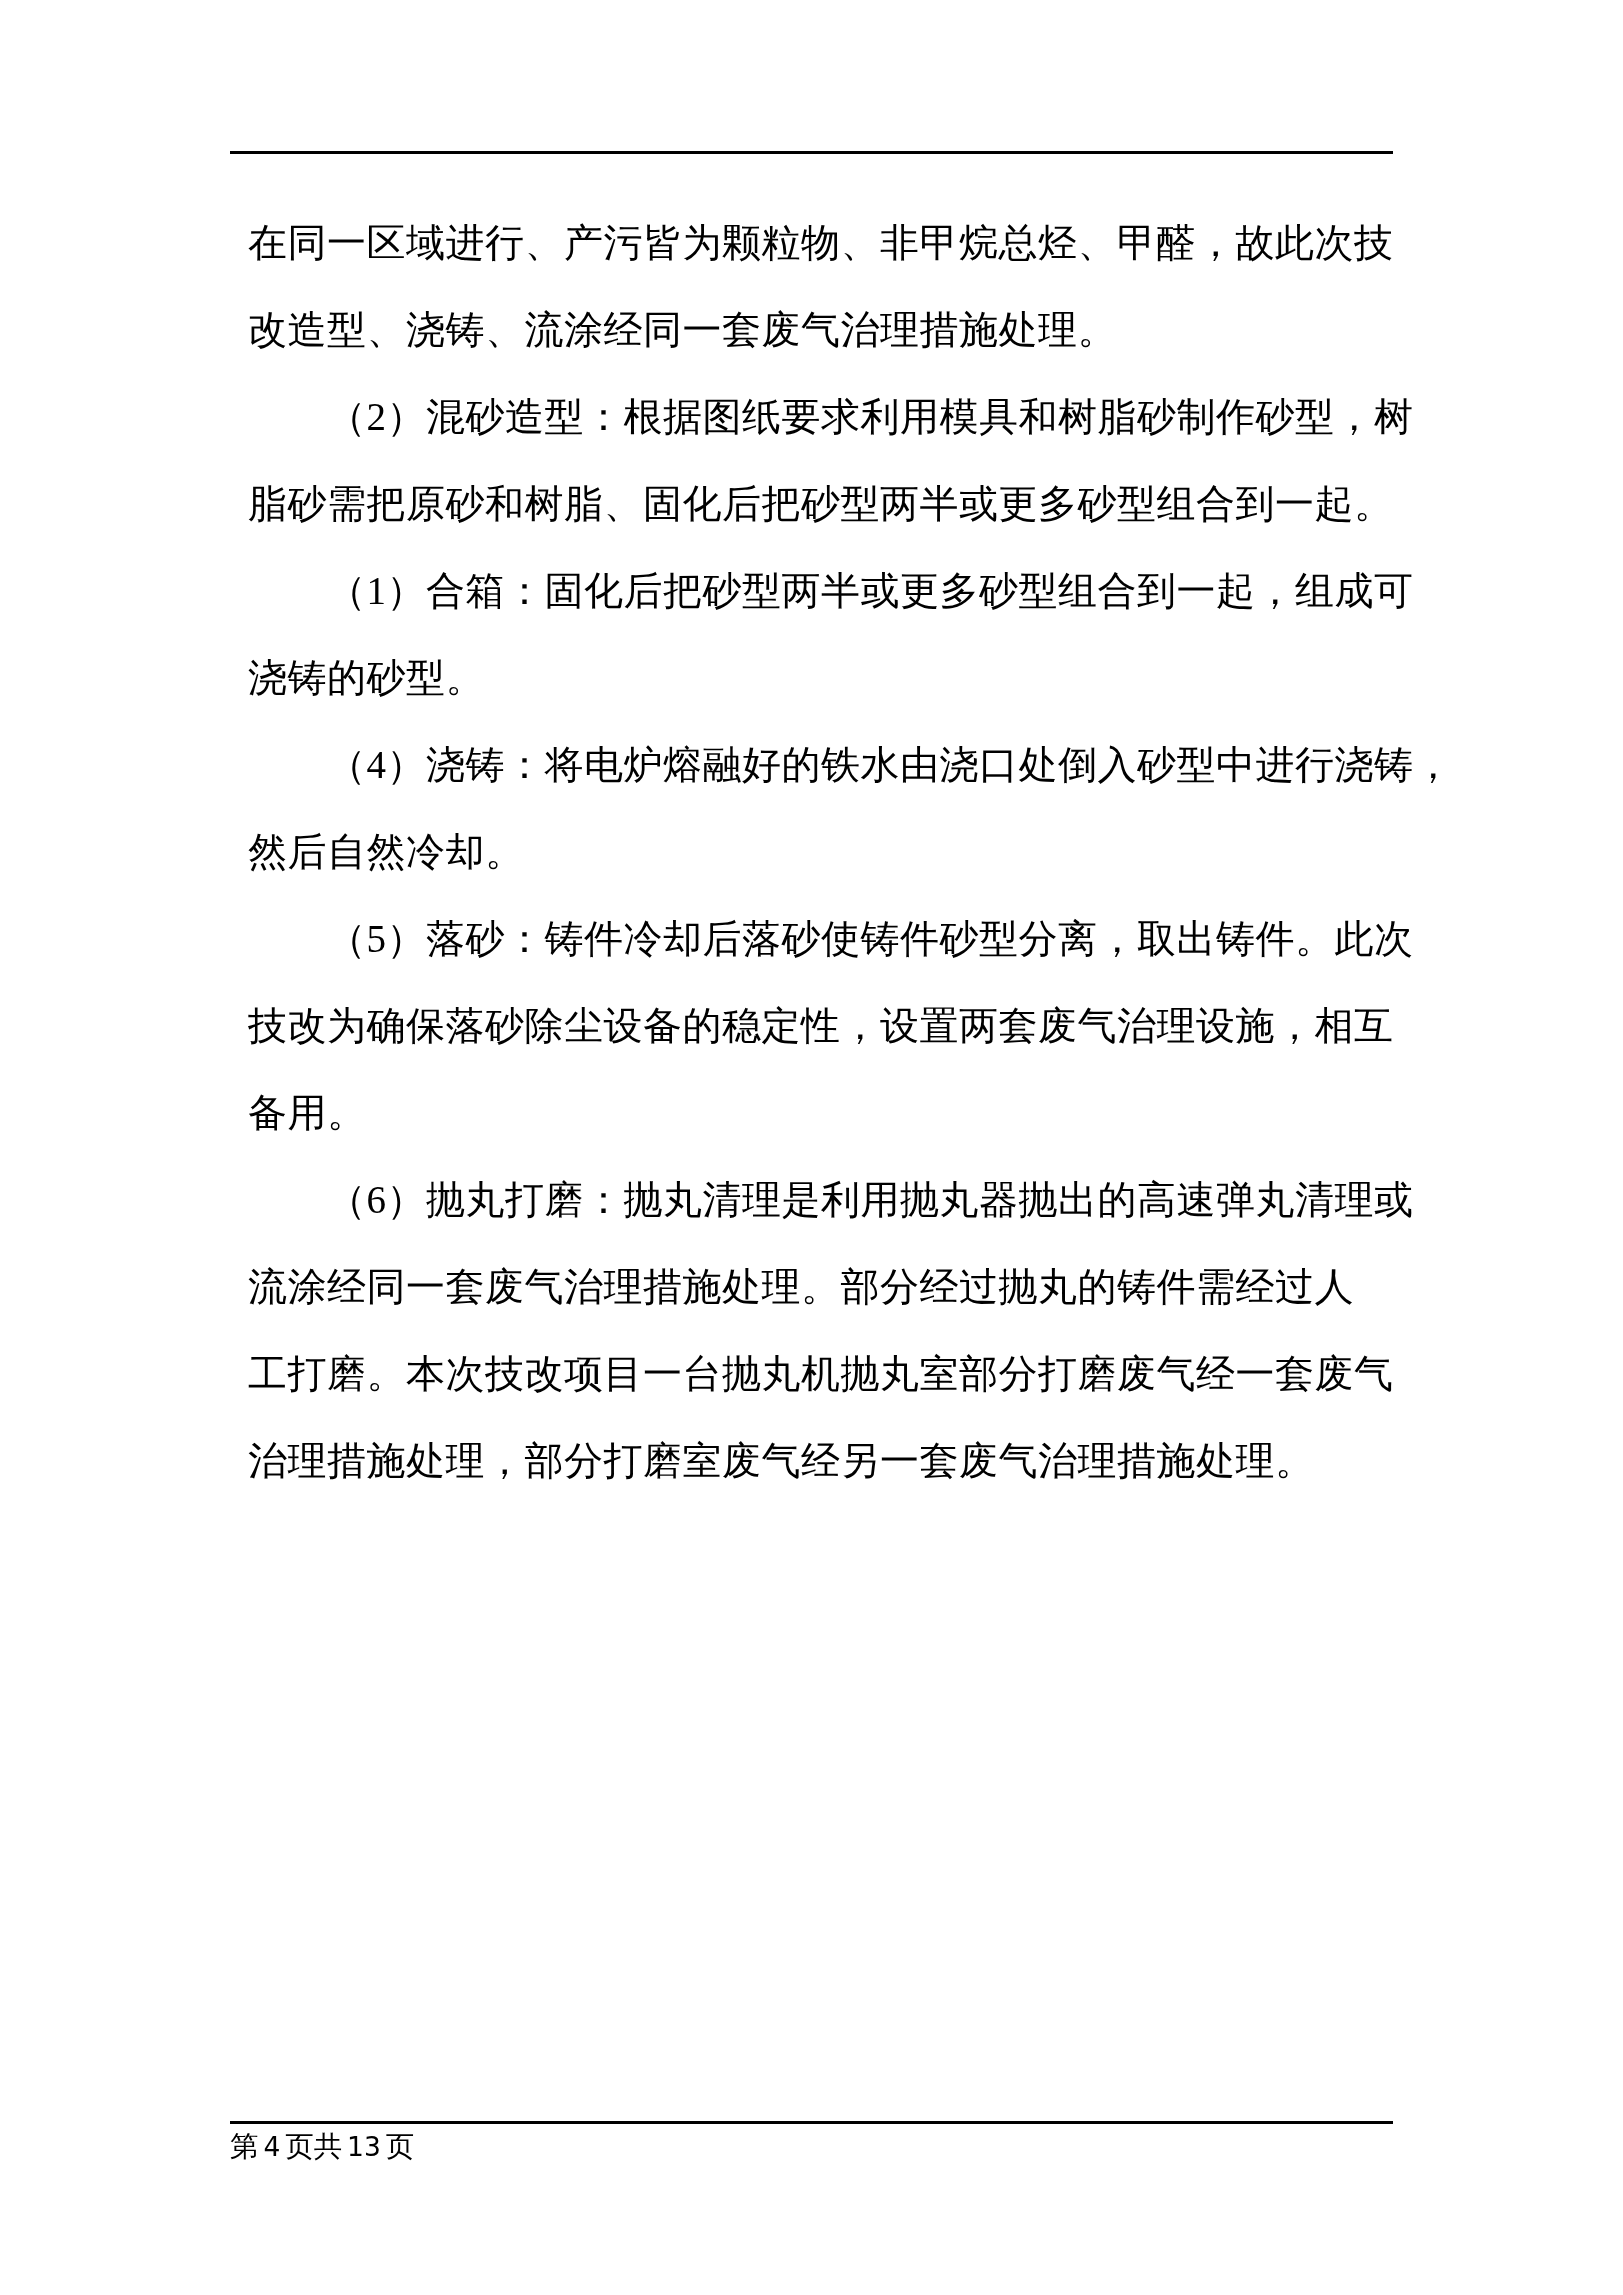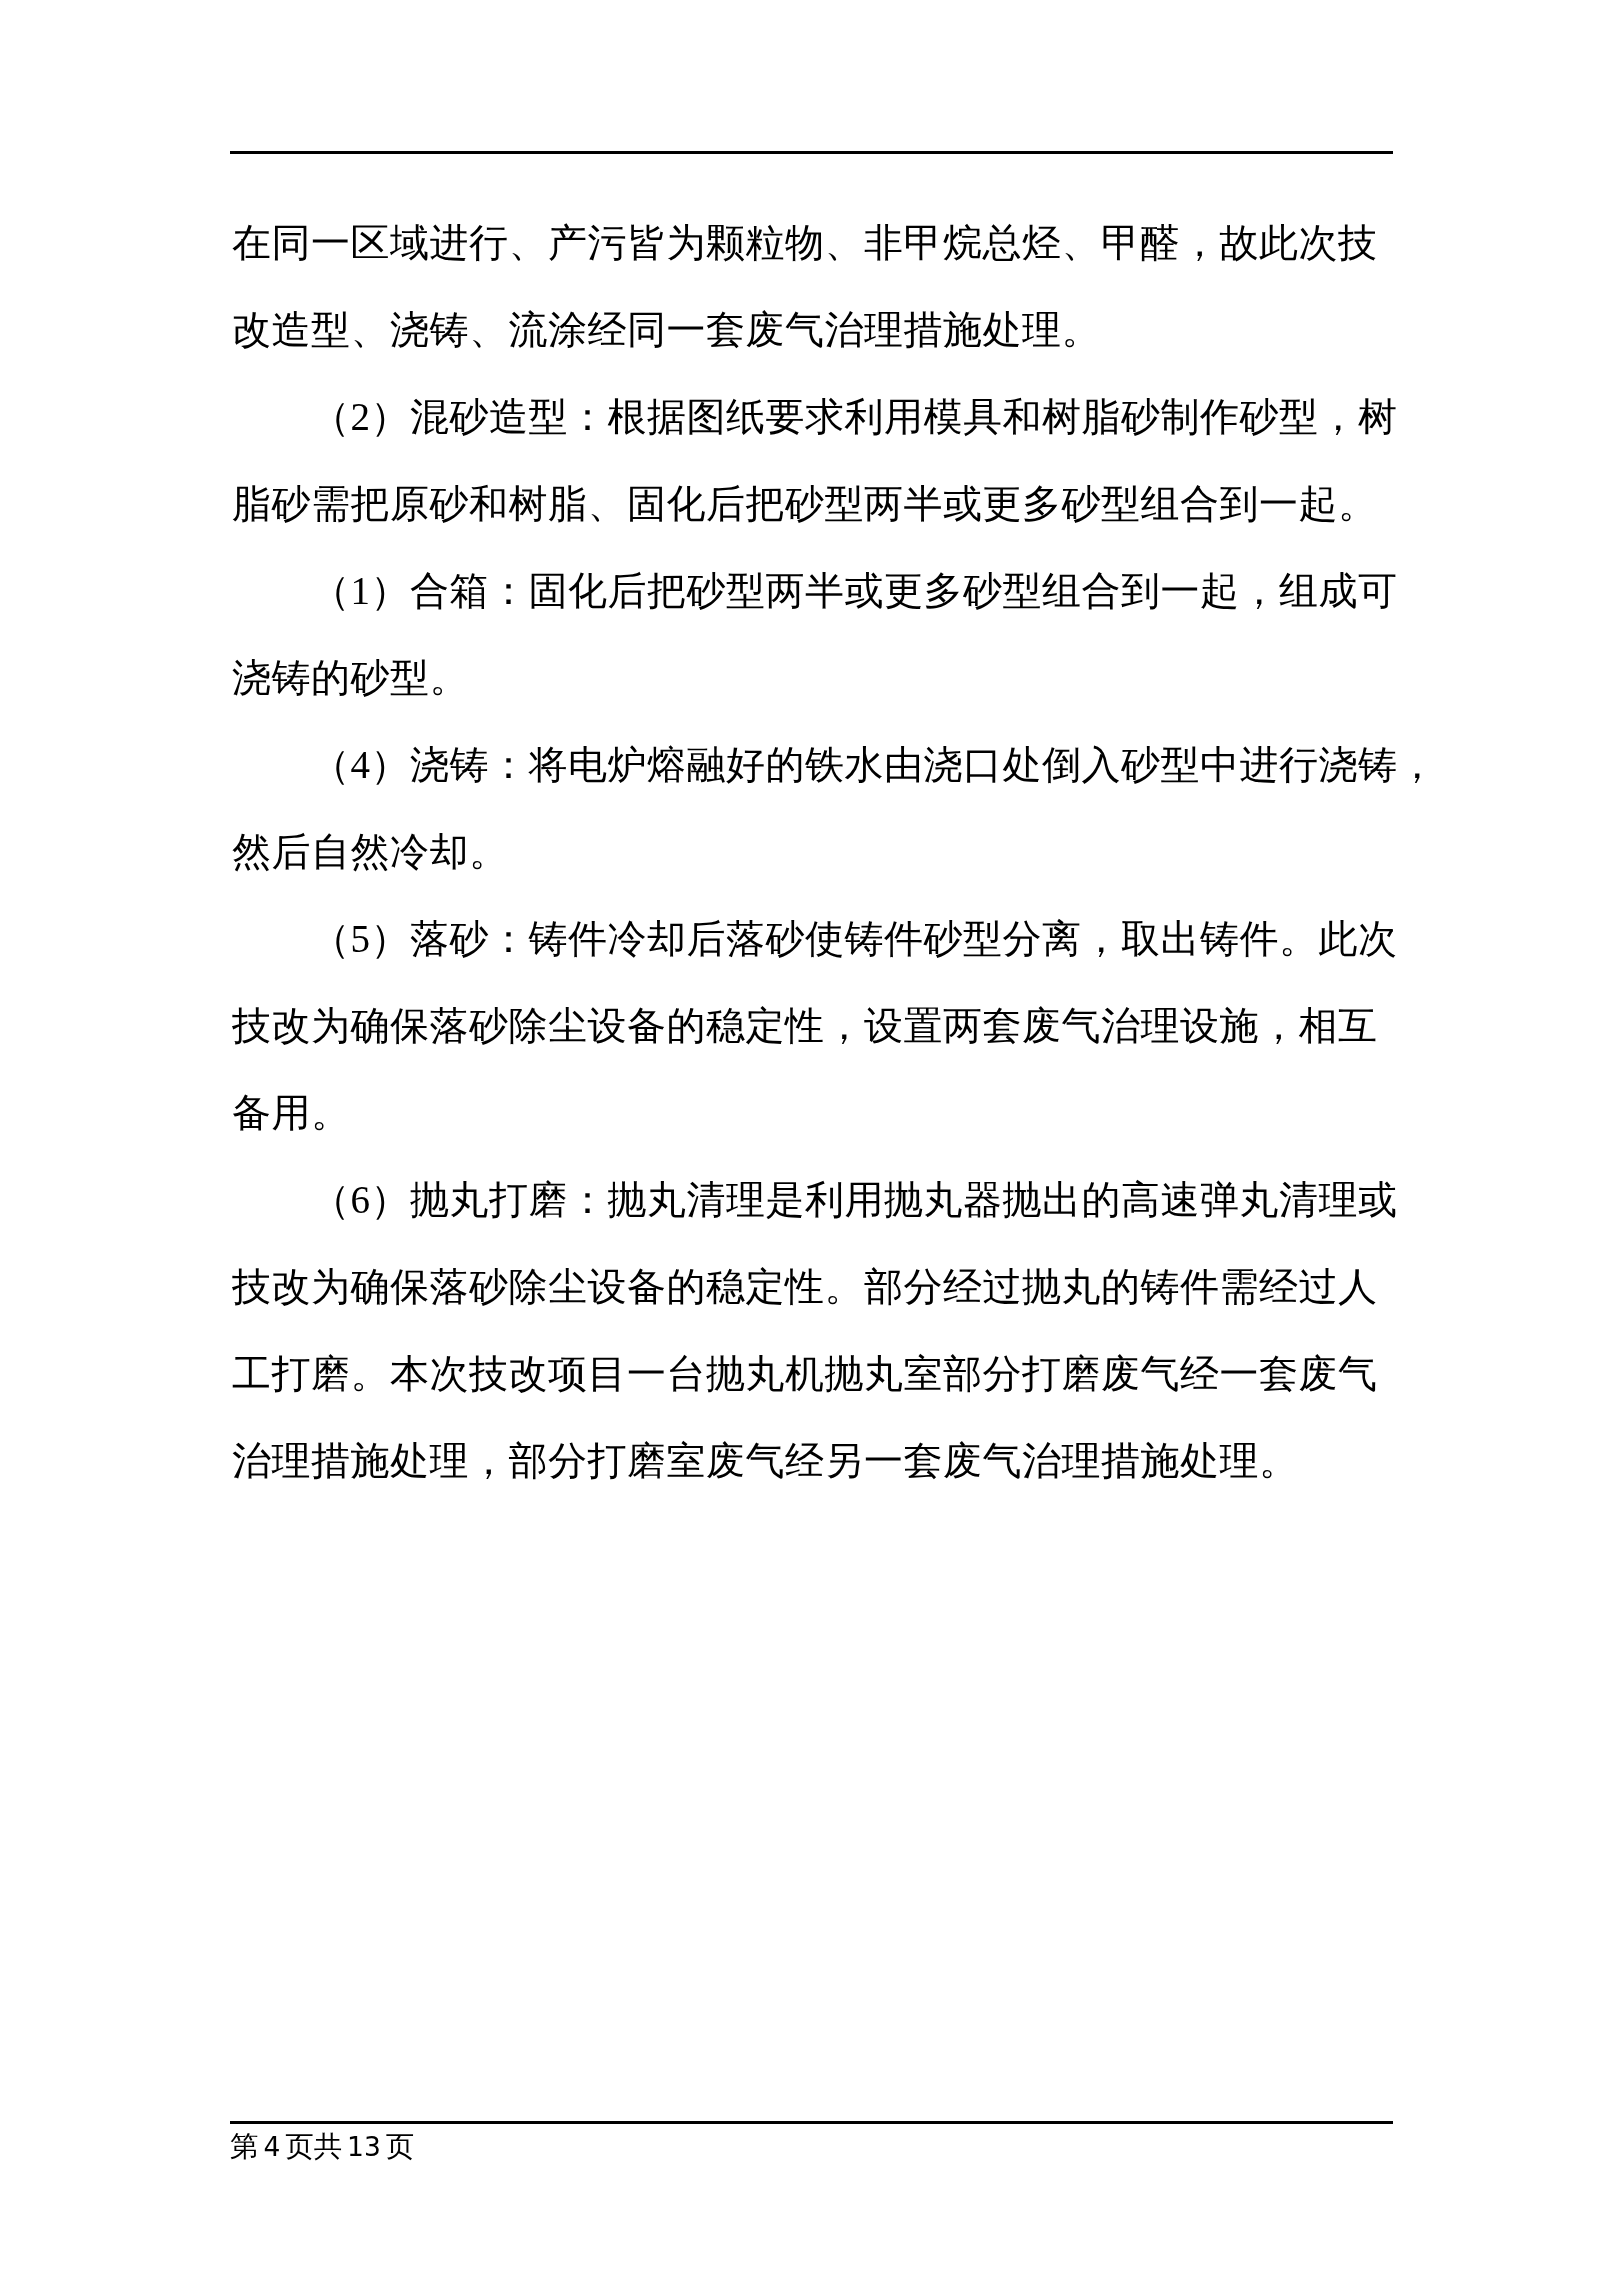--- a/index.html
+++ b/index.html
@@ -19,21 +19,21 @@
   .header-rule {
     position: absolute;
     left: 230px;
     top: 151px;
     width: 1163px;
     height: 2.9px;
     background: #000000;
   }
   .body-text {
     position: absolute;
-    left: 232px;
+    left: 248px;
     top: 199px;
     width: 1163px;
     font-size: 39px;
     line-height: 87px;
     letter-spacing: 0.5px;
     text-align: left;
     white-space: nowrap;
   }
   .body-text .line {
     height: 87px;
@@ -78,21 +78,21 @@
       <div class="line indent">（2）混砂造型：根据图纸要求利用模具和树脂砂制作砂型，树</div>
       <div class="line">脂砂需把原砂和树脂、固化后把砂型两半或更多砂型组合到一起。</div>
       <div class="line indent">（1）合箱：固化后把砂型两半或更多砂型组合到一起，组成可</div>
       <div class="line">浇铸的砂型。</div>
       <div class="line indent">（4）浇铸：将电炉熔融好的铁水由浇口处倒入砂型中进行浇铸，</div>
       <div class="line">然后自然冷却。</div>
       <div class="line indent">（5）落砂：铸件冷却后落砂使铸件砂型分离，取出铸件。此次</div>
       <div class="line">技改为确保落砂除尘设备的稳定性，设置两套废气治理设施，相互</div>
       <div class="line">备用。</div>
       <div class="line indent">（6）抛丸打磨：抛丸清理是利用抛丸器抛出的高速弹丸清理或</div>
-      <div class="line">技改为确保落砂除尘设备的稳定性。部分经过抛丸的铸件需经过人</div>
+      <div class="line">流涂经同一套废气治理措施处理。部分经过抛丸的铸件需经过人</div>
       <div class="line">工打磨。本次技改项目一台抛丸机抛丸室部分打磨废气经一套废气</div>
       <div class="line">治理措施处理，部分打磨室废气经另一套废气治理措施处理。</div>
     </div>
 
   <div class="footer-rule"></div>
 
   <div class="footer">
     <span>第</span><span class="num">4</span><span>页共</span><span class="num">13</span><span>页</span>
   </div>
 

